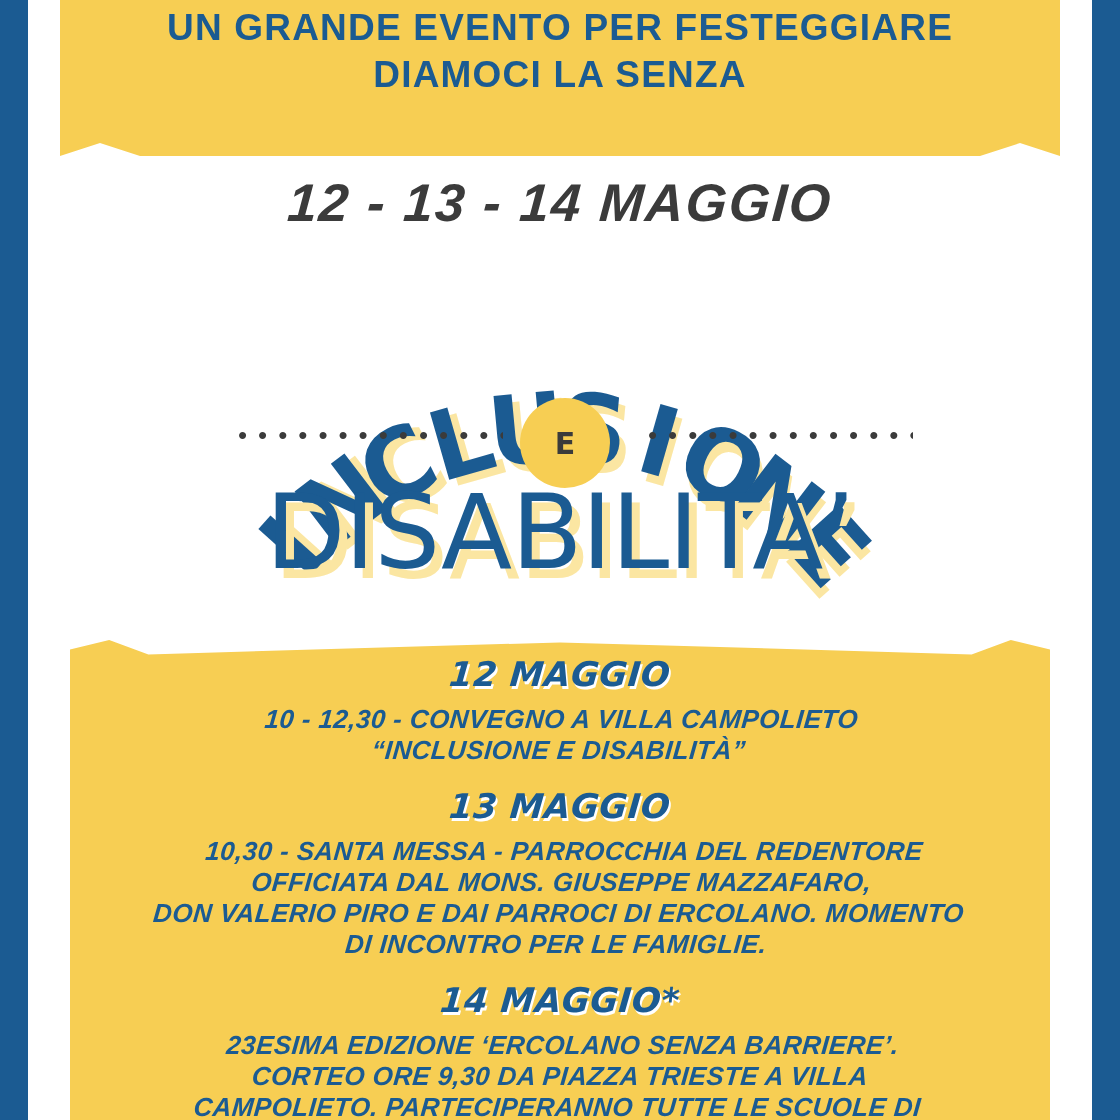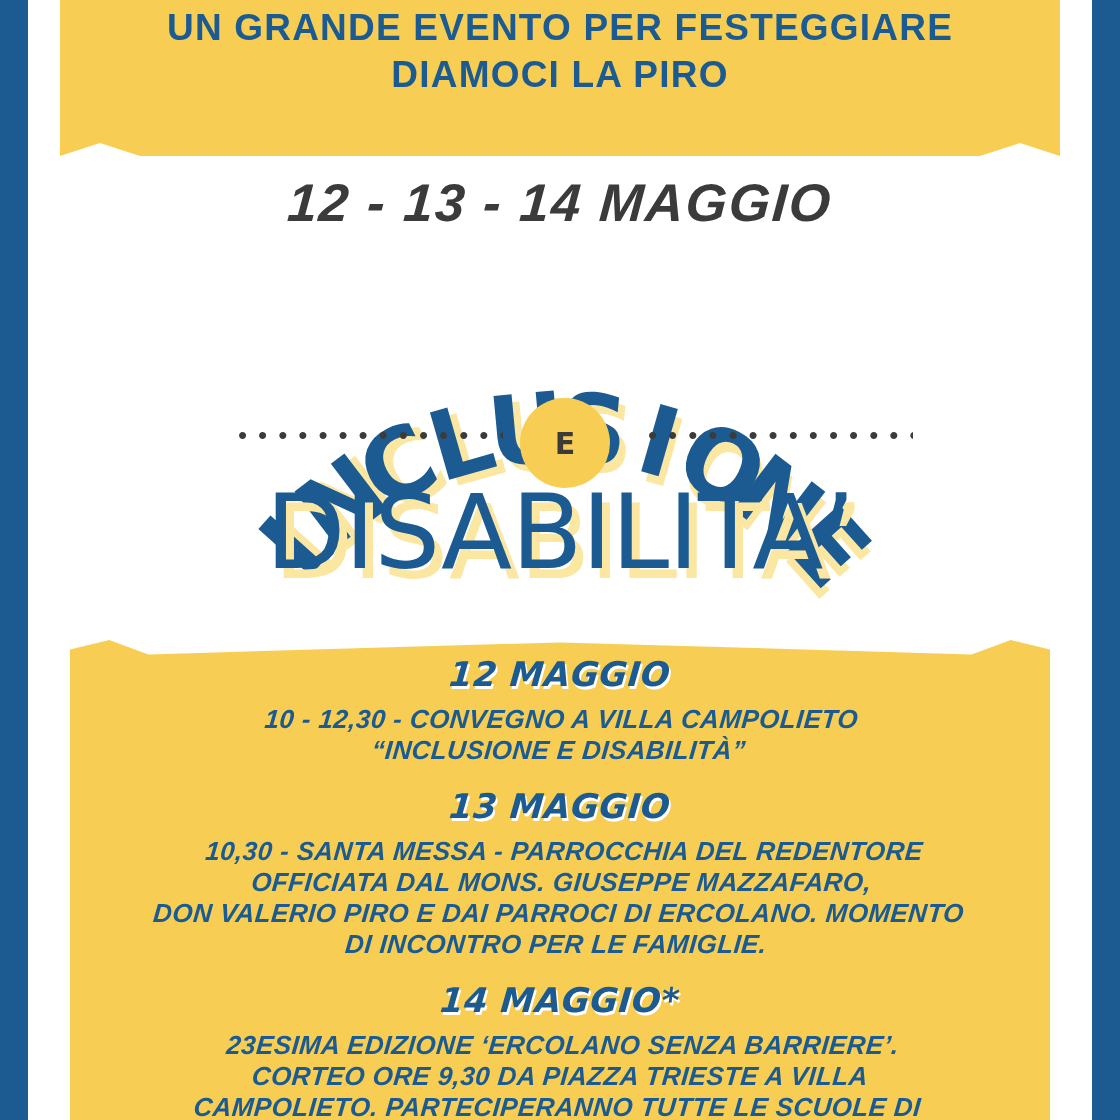--- a/index.html
+++ b/index.html
@@ -195,21 +195,21 @@
 </style>
 </head>
 <body>
 
 <div class="poster">
   <div class="inner">
 
     <div class="banner"></div>
     <div class="banner-text">
       <div>UN GRANDE EVENTO PER FESTEGGIARE</div>
-      <div>DIAMOCI LA PIRO</div>
+      <div>DIAMOCI LA SENZA</div>
     </div>
 
     <div class="dateline">12 - 13 - 14 MAGGIO</div>
 
     <div class="arch" id="arch">
         <span class="arch-letter" style="left: 264.468px; top: 299.113px; transform: translate(-50%, -50%) rotate(-48deg);">I</span>
         <span class="arch-letter" style="left: 313.678px; top: 253.757px; transform: translate(-50%, -50%) rotate(-37.3333deg);">N</span>
         <span class="arch-letter" style="left: 370.432px; top: 218.292px; transform: translate(-50%, -50%) rotate(-26.6667deg);">C</span>
         <span class="arch-letter" style="left: 432.771px; top: 193.946px; transform: translate(-50%, -50%) rotate(-16deg);">L</span>
         <span class="arch-letter" style="left: 498.538px; top: 181.559px; transform: translate(-50%, -50%) rotate(-5.33333deg);">U</span>

